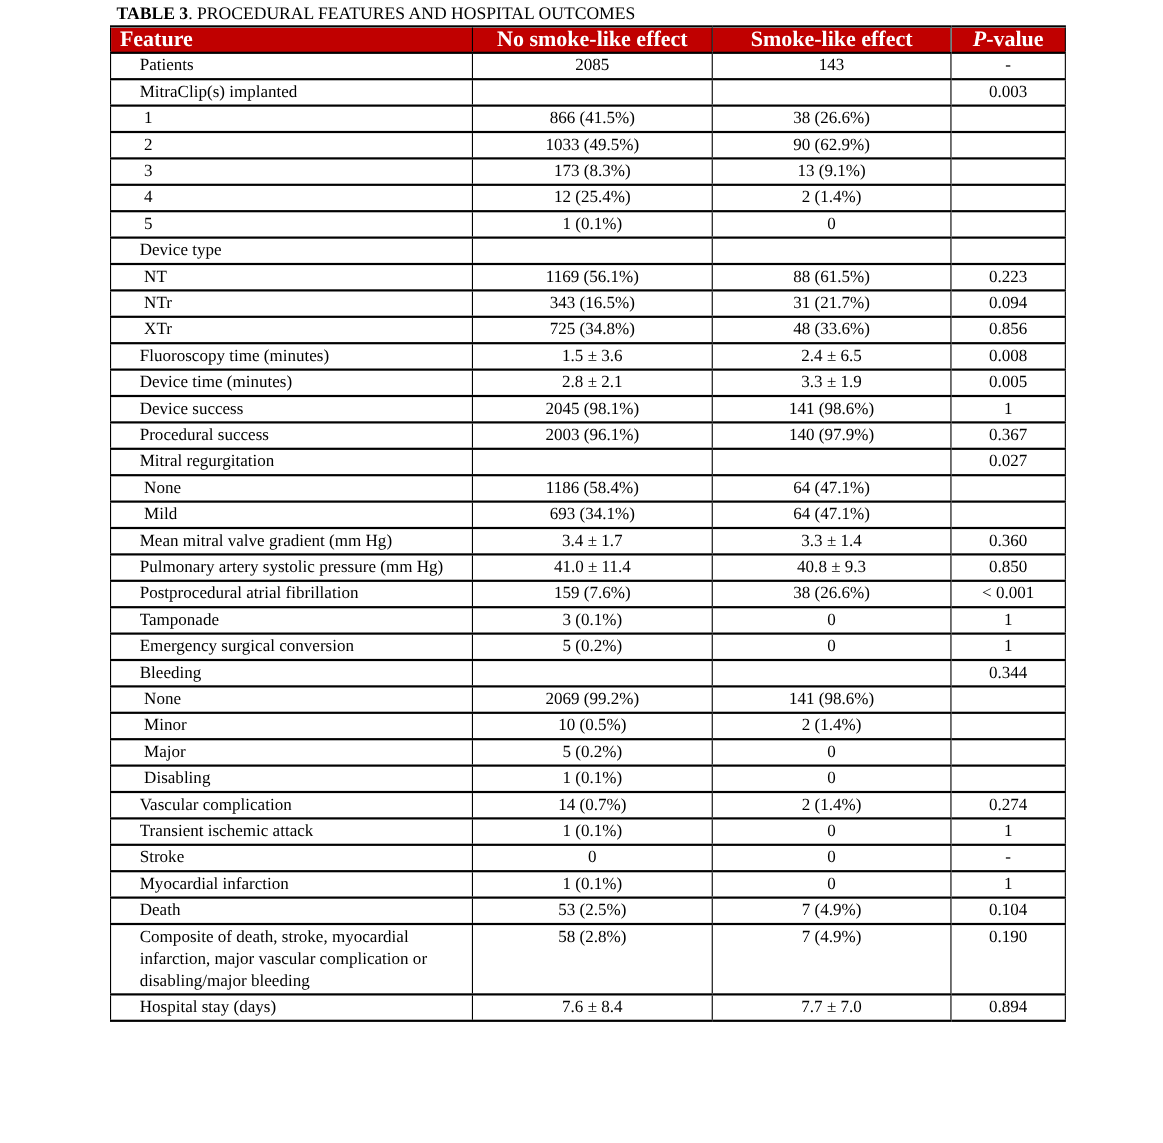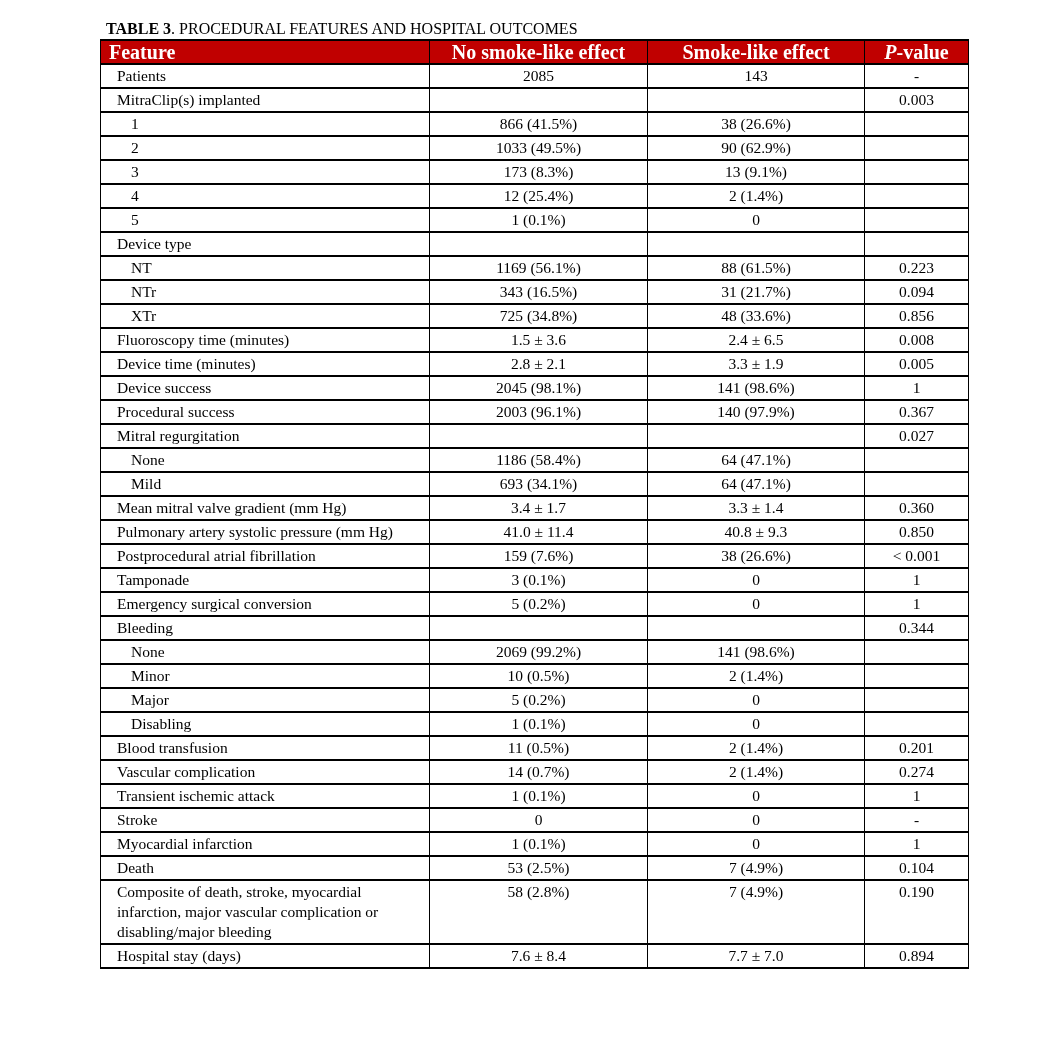--- a/index.html
+++ b/index.html
@@ -4,21 +4,21 @@
 <style>
   :root { --header-bg: #C00000; --header-fg: #FFFFFF; --border-c: #000000; }
   * { box-sizing: border-box; margin: 0; padding: 0; }
   html, body {
     width: 1057px; height: 1039px;
     background: #ffffff;
     font-family: "Liberation Serif", "DejaVu Serif", serif;
     color: #000000;
     overflow: hidden;
   }
-  .page { margin-left: 100px; width: 868px; margin-top: 16px; }
+  .page { margin-left: 100px; width: 868px; }
   .table-title {
     font-size: 16px;
     line-height: 21px;
     padding: 2px 0 0 6px;
     height: 23px;
     white-space: nowrap;
   }
   .table-title .t-bold { font-weight: bold; }
   table.data-table {
     border-collapse: collapse;
@@ -40,21 +40,21 @@
     overflow: hidden;
   }
   thead th {
     background: var(--header-bg);
     color: var(--header-fg);
     font-weight: bold;
     text-align: center;
     font-size: 20px;
   }
   thead th.h-feature { text-align: left; padding-left: 8px; }
-  td.cell-feature { text-align: left; padding-left: 16px; }
+  td.cell-feature { text-align: left; padding-left: 26px; }
   td.cell-feature.indent { padding-left: 30px; }
   td.cell-val, td.cell-pval { text-align: center; }
   .italic { font-style: italic; }
 </style>
 </head>
 <body>
 
 <div class="page">
 
   <div class="table-title">
@@ -239,26 +239,20 @@
     <td class="cell-val">0</td>
     <td class="cell-pval"></td>
   </tr>
         <tr>
     <td class="cell-feature indent">Disabling</td>
     <td class="cell-val">1 (0.1%)</td>
     <td class="cell-val">0</td>
     <td class="cell-pval"></td>
   </tr>
         <tr>
-    <td class="cell-feature">Blood transfusion</td>
-    <td class="cell-val">11 (0.5%)</td>
-    <td class="cell-val">2 (1.4%)</td>
-    <td class="cell-pval">0.201</td>
-  </tr>
-        <tr>
     <td class="cell-feature">Vascular complication</td>
     <td class="cell-val">14 (0.7%)</td>
     <td class="cell-val">2 (1.4%)</td>
     <td class="cell-pval">0.274</td>
   </tr>
         <tr>
     <td class="cell-feature">Transient ischemic attack</td>
     <td class="cell-val">1 (0.1%)</td>
     <td class="cell-val">0</td>
     <td class="cell-pval">1</td>

